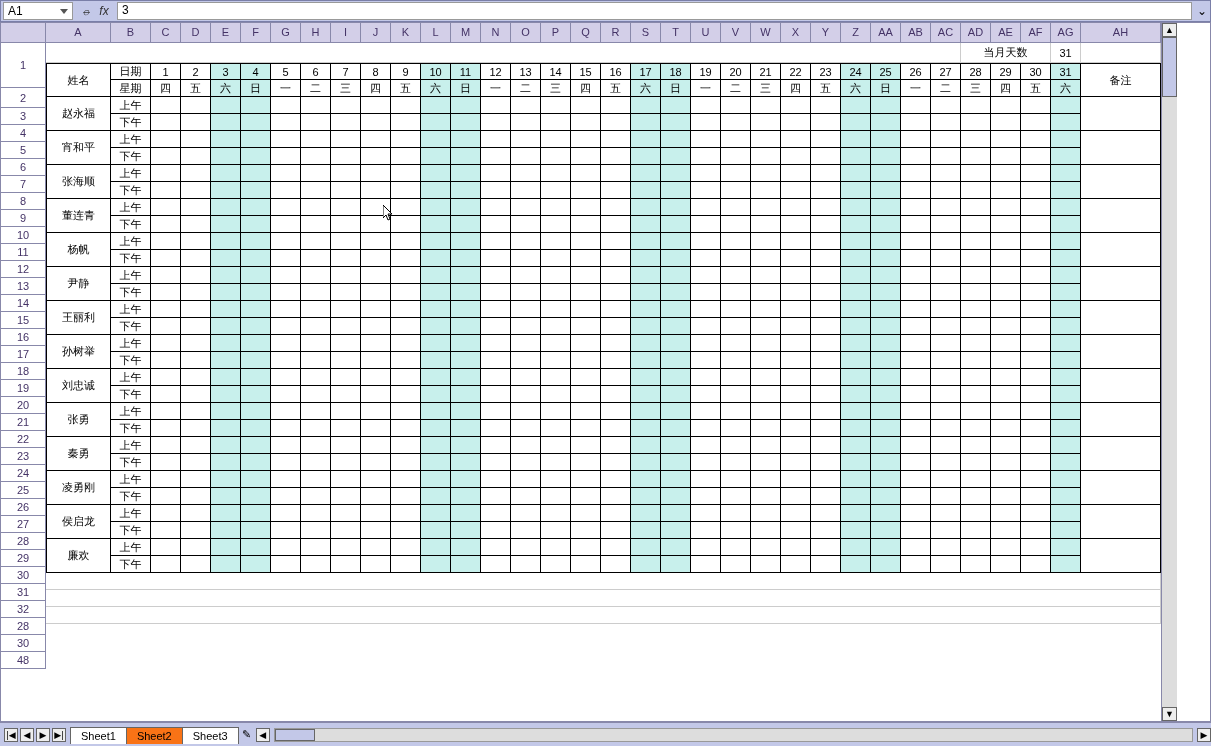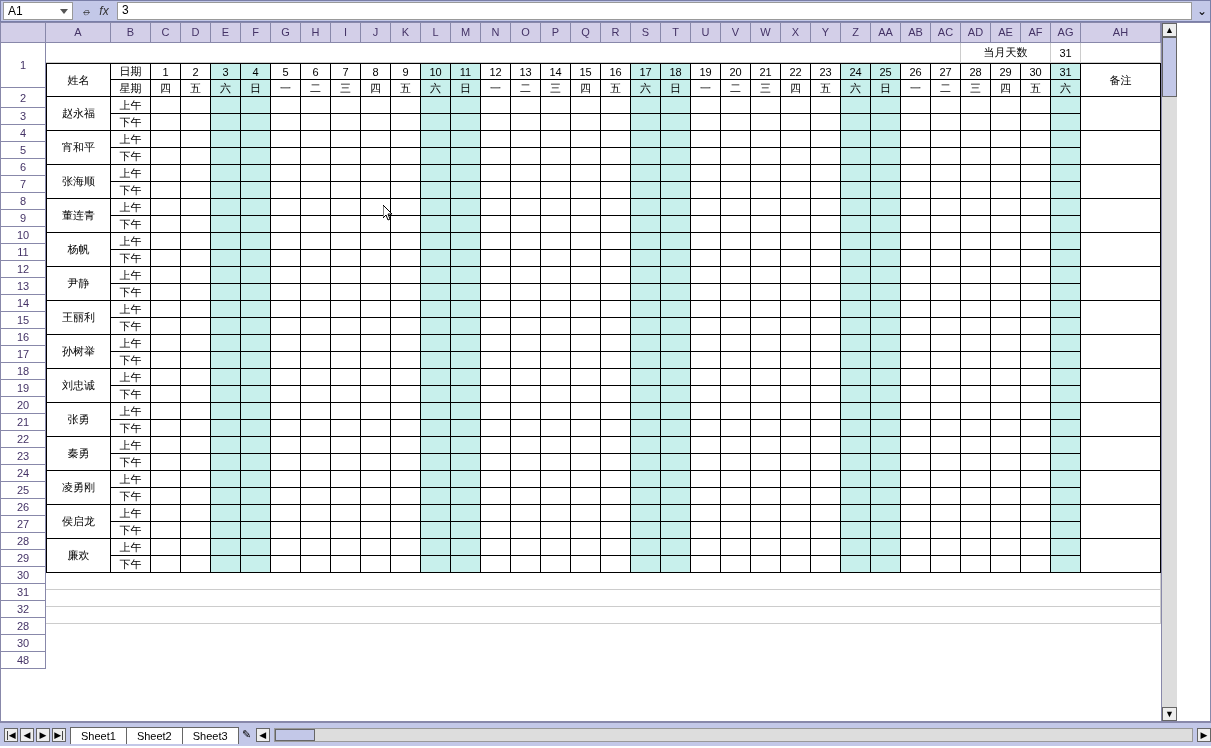--- a/index.html
+++ b/index.html
@@ -33,21 +33,21 @@
 .whole { display: flex; flex-direction: column; height: 100%; }
 .top-headers { display: flex; }
 .body-area { display: flex; flex: 1; overflow: hidden; }
 .rows-col { display: flex; flex-direction: column; }
 .grid-col { display: flex; flex-direction: column; flex: 1; }
 
 .sheet-tabs { display: flex; align-items: center; background: #c3c8e8; border-top: 1px solid #88a; height: 24px; font-size: 11px; }
 .tab-nav { display:flex; padding: 0 4px; gap:2px;}
 .tab-nav-btn { width:14px; height:14px; border:1px solid #666; background:#eee; display:flex; align-items:center; justify-content:center; font-size:9px; cursor:default;}
 .tab { padding: 2px 10px; border: 1px solid #666; border-bottom: none; background: #fff; cursor: default; position:relative; top:1px; margin-right:-1px;}
-.tab.active { background: #ffffff; }
+.tab.active { background: #f97316; }
 .tab-new { width:18px; text-align:center; cursor:default; }
 .tab-scroll { flex:1; display:flex; align-items:center; justify-content:center; }
 .scroll-track { flex:1; height:14px; background:#ddd; border:1px solid #999; margin:0 4px; position:relative;}
 .scroll-thumb { position:absolute; left:0; top:0; height:12px; width:40px; background:#c3c8e8; border:1px solid #666;}
 .scroll-btn { width:14px; height:14px; border:1px solid #666; background:#eee; font-size:9px; display:flex; align-items:center; justify-content:center; cursor:default;}
 
 .vscroll { width:16px; background:#c3c8e8; border-left:1px solid #88a; display:flex; flex-direction:column;}
 .vscroll-btn { height:14px; border:1px solid #666; background:#eee; font-size:9px; display:flex; align-items:center; justify-content:center; cursor:default;}
 .vscroll-track { flex:1; background:#ddd; position:relative;}
 .vscroll-thumb { position:absolute; top:0; left:0; right:0; height:60px; background:#c3c8e8; border:1px solid #666;}

